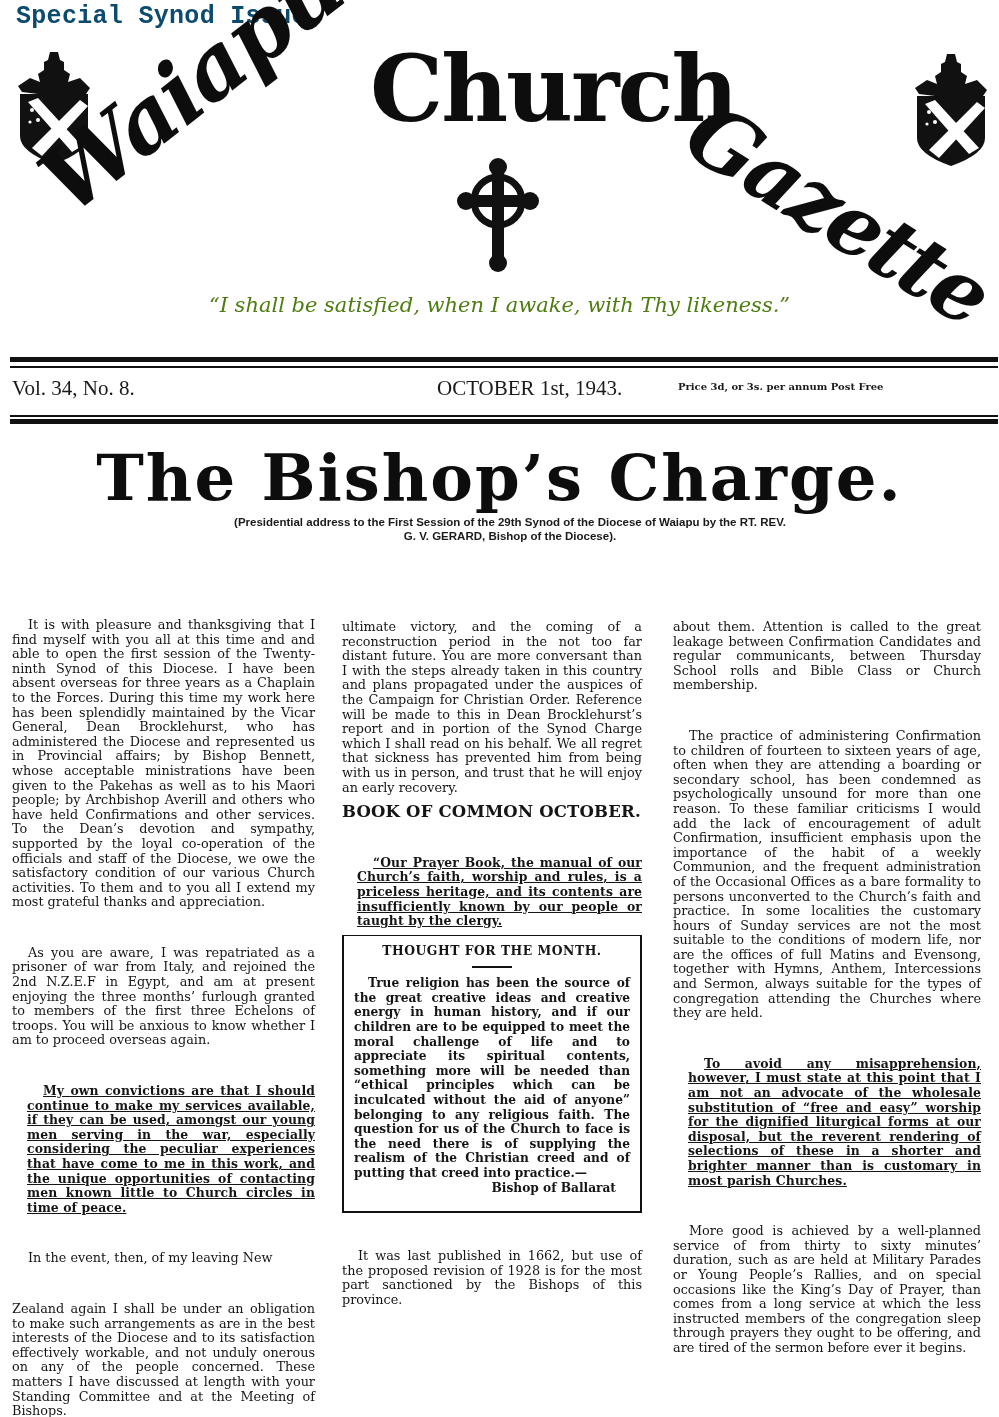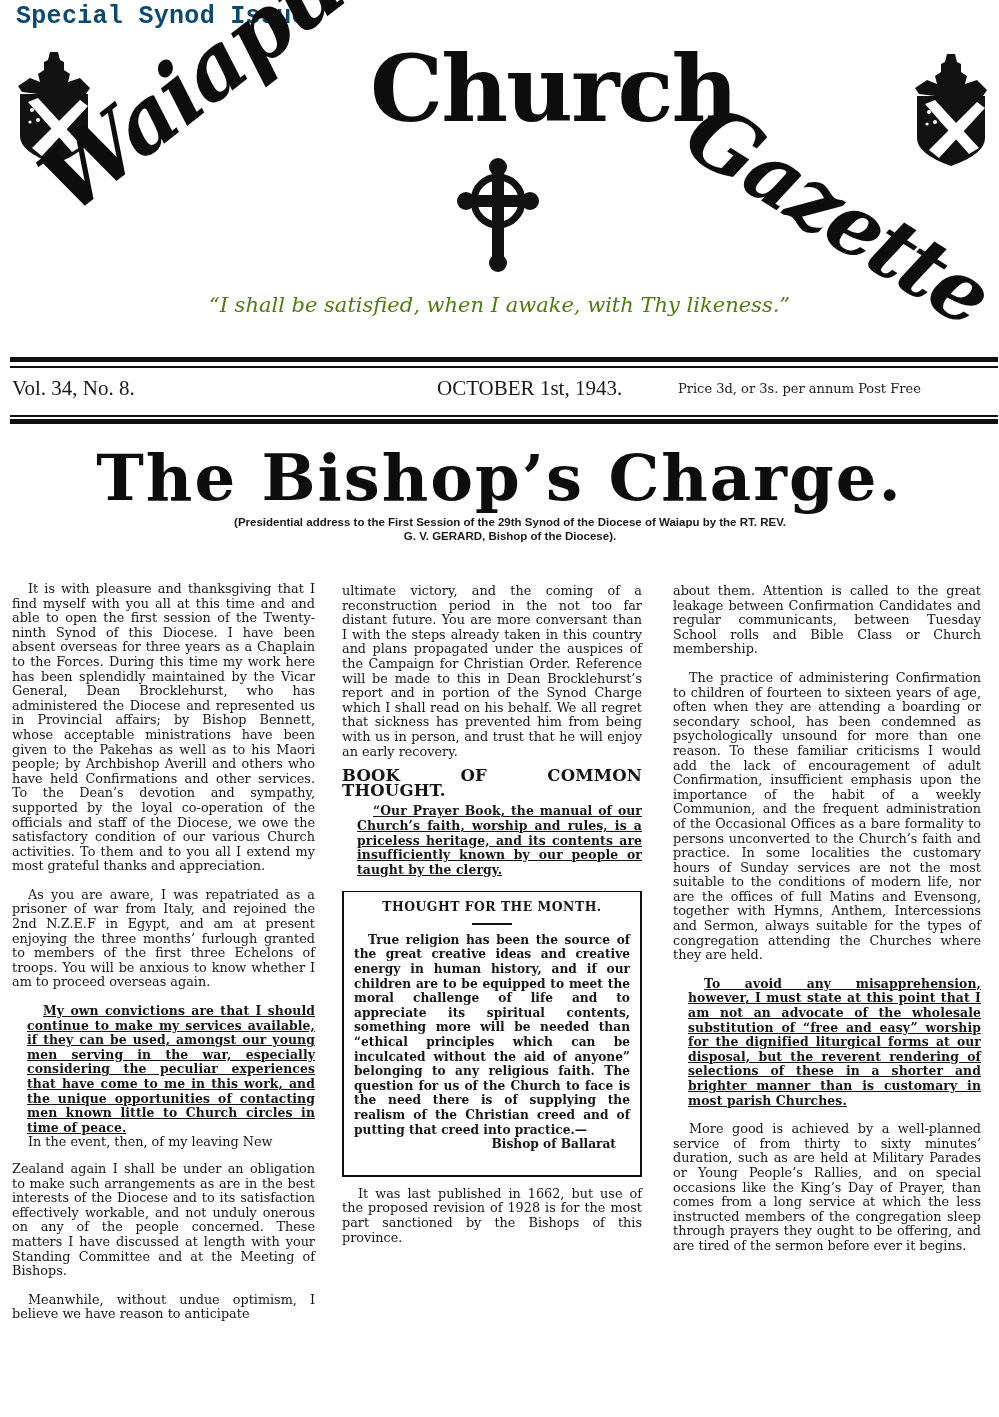--- a/index.html
+++ b/index.html
@@ -23,38 +23,38 @@
 
   .rule { position: absolute; left: 10px; width: 988px; background: #111; }
   .r1 { top: 357px; height: 5px; }
   .r2 { top: 366px; height: 1.5px; }
   .r3 { top: 415px; height: 1.5px; }
   .r4 { top: 419px; height: 5px; }
 
   .issue { position: absolute; top: 376px; font-family: "Liberation Serif", serif; font-size: 21px; color: #1a1a1a; }
   .vol { left: 12px; }
   .date { left: 407px; margin-left: 30px; }
-  .price { left: 678px; top: 381px; font-family: "DejaVu Serif", serif; font-size: 13px; font-weight: normal; }
+  .price { left: 678px; top: 381px; font-family: "DejaVu Serif", serif; font-size: 10px; font-weight: bold; }
 
   .title { position: absolute; left: 0; width: 999px; top: 440px; text-align: center; font-family: "DejaVu Serif", serif; font-weight: bold; font-size: 64px; letter-spacing: 2px; color: #0d0d0d; }
   .subtitle { position: absolute; left: 110px; width: 800px; top: 515px; text-align: center; font-family: "Liberation Sans", sans-serif; font-weight: bold; font-size: 11.5px; line-height: 14px; color: #1a1a1a; }
 
   .col { position: absolute; top: 582px; font-family: "DejaVu Serif", serif; font-size: 12.8px; line-height: 14.6px; color: #151515; text-align: justify; }
   .c1 { left: 12px; width: 303px; }
   .c2 { left: 342px; width: 300px; top: 584px; }
   .c3 { left: 673px; width: 308px; top: 584px; }
 
-  .col p { text-indent: 16px; margin-bottom: 14px; }
+  .col p { text-indent: 16px; margin-bottom: 14px; margin-top: 36px; }
   .col p.noindent { text-indent: 0; }
   .col p.tight { margin-bottom: 0; }
   .col p.bold { font-weight: bold; margin-left: 15px; font-size: 12.4px; letter-spacing: 0.1px; text-decoration: underline; }
 
   .section-head { font-family: "DejaVu Serif", serif; font-weight: bold; font-size: 16.5px; margin: 8px 0 6px 0; letter-spacing: 0.2px; }
 
-  .thought-box { border: 2px solid #111; border-top-width: 1.5px; padding: 8px 10px 23px 10px; margin: 14px 0 10px 0; }
+  .thought-box { border: 2px solid #111; border-top-width: 1.5px; padding: 8px 10px 16px 10px; margin: 6px 0 10px 0; }
   .thought-title { text-align: center; font-weight: bold; font-size: 12.4px; letter-spacing: 0.5px; }
   .thought-dash { width: 40px; height: 2px; background: #111; margin: 8px auto 8px auto; }
   .thought-text { font-weight: bold; font-size: 12.2px; line-height: 14.6px; text-indent: 14px; text-align: justify; }
   .thought-sig { font-weight: bold; text-align: right; font-size: 12.2px; padding-right: 14px; }
 </style>
 </head>
 <body>
 
 <div class="special">Special Synod Issue.</div>
 
@@ -114,29 +114,29 @@
   <p>It is with pleasure and thanksgiving that I find myself with you all at this time and and able to open the first session of the Twenty-ninth Synod of this Diocese. I have been absent overseas for three years as a Chaplain to the Forces. During this time my work here has been splendidly maintained by the Vicar General, Dean Brocklehurst, who has administered the Diocese and represented us in Provincial affairs; by Bishop Bennett, whose acceptable ministrations have been given to the Pakehas as well as to his Maori people; by Archbishop Averill and others who have held Confirmations and other services. To the Dean’s devotion and sympathy, supported by the loyal co-operation of the officials and staff of the Diocese, we owe the satisfactory condition of our various Church activities. To them and to you all I extend my most grateful thanks and appreciation.</p>
   <p>As you are aware, I was repatriated as a prisoner of war from Italy, and rejoined the 2nd N.Z.E.F in Egypt, and am at present enjoying the three months’ furlough granted to members of the first three Echelons of troops. You will be anxious to know whether I am to proceed overseas again.</p>
   <p class="bold tight">My own convictions are that I should continue to make my services available, if they can be used, amongst our young men serving in the war, especially considering the peculiar experiences that have come to me in this work, and the unique opportunities of contacting men known little to Church circles in time of peace.</p>
   <p class="tight" style="margin-bottom:12px;">In the event, then, of my leaving New</p>
   <p class="noindent">Zealand again I shall be under an obligation to make such arrangements as are in the best interests of the Diocese and to its satisfaction effectively workable, and not unduly onerous on any of the people concerned. These matters I have discussed at length with your Standing Committee and at the Meeting of Bishops.</p>
   <p>Meanwhile, without undue optimism, I believe we have reason to anticipate</p>
 </div>
 
 <div class="col c2">
   <p class="noindent" style="margin-bottom:10px;">ultimate victory, and the coming of a reconstruction period in the not too far distant future. You are more conversant than I with the steps already taken in this country and plans propagated under the auspices of the Campaign for Christian Order. Reference will be made to this in Dean Brocklehurst’s report and in portion of the Synod Charge which I shall read on his behalf. We all regret that sickness has prevented him from being with us in person, and trust that he will enjoy an early recovery.</p>
-  <div class="section-head">BOOK OF COMMON THOUGHT.</div>
+  <div class="section-head">BOOK OF COMMON OCTOBER.</div>
   <p class="bold tight">“Our Prayer Book, the manual of our Church’s faith, worship and rules, is a priceless heritage, and its contents are insufficiently known by our people or taught by the clergy.</p>
   <div class="thought-box">
     <div class="thought-title">THOUGHT FOR THE MONTH.</div>
     <div class="thought-dash"></div>
     <div class="thought-text">True religion has been the source of the great creative ideas and creative energy in human history, and if our children are to be equipped to meet the moral challenge of life and to appreciate its spiritual contents, something more will be needed than “ethical principles which can be inculcated without the aid of anyone” belonging to any religious faith. The question for us of the Church to face is the need there is of supplying the realism of the Christian creed and of putting that creed into practice.—</div>
     <div class="thought-sig">Bishop of Ballarat</div>
   </div>
   <p>It was last published in 1662, but use of the proposed revision of 1928 is for the most part sanctioned by the Bishops of this province.</p>
 </div>
 
 <div class="col c3">
-  <p class="noindent">about them. Attention is called to the great leakage between Confirmation Candidates and regular communicants, between Tuesday School rolls and Bible Class or Church membership.</p>
+  <p class="noindent">about them. Attention is called to the great leakage between Confirmation Candidates and regular communicants, between Thursday School rolls and Bible Class or Church membership.</p>
   <p>The practice of administering Confirmation to children of fourteen to sixteen years of age, often when they are attending a boarding or secondary school, has been condemned as psychologically unsound for more than one reason. To these familiar criticisms I would add the lack of encouragement of adult Confirmation, insufficient emphasis upon the importance of the habit of a weekly Communion, and the frequent administration of the Occasional Offices as a bare formality to persons unconverted to the Church’s faith and practice. In some localities the customary hours of Sunday services are not the most suitable to the conditions of modern life, nor are the offices of full Matins and Evensong, together with Hymns, Anthem, Intercessions and Sermon, always suitable for the types of congregation attending the Churches where they are held.</p>
   <p class="bold">To avoid any misapprehension, however, I must state at this point that I am not an advocate of the wholesale substitution of “free and easy” worship for the dignified liturgical forms at our disposal, but the reverent rendering of selections of these in a shorter and brighter manner than is customary in most parish Churches.</p>
   <p>More good is achieved by a well-planned service of from thirty to sixty minutes’ duration, such as are held at Military Parades or Young People’s Rallies, and on special occasions like the King’s Day of Prayer, than comes from a long service at which the less instructed members of the congregation sleep through prayers they ought to be offering, and are tired of the sermon before ever it begins.</p>
 </div>
 
 </body></html>

